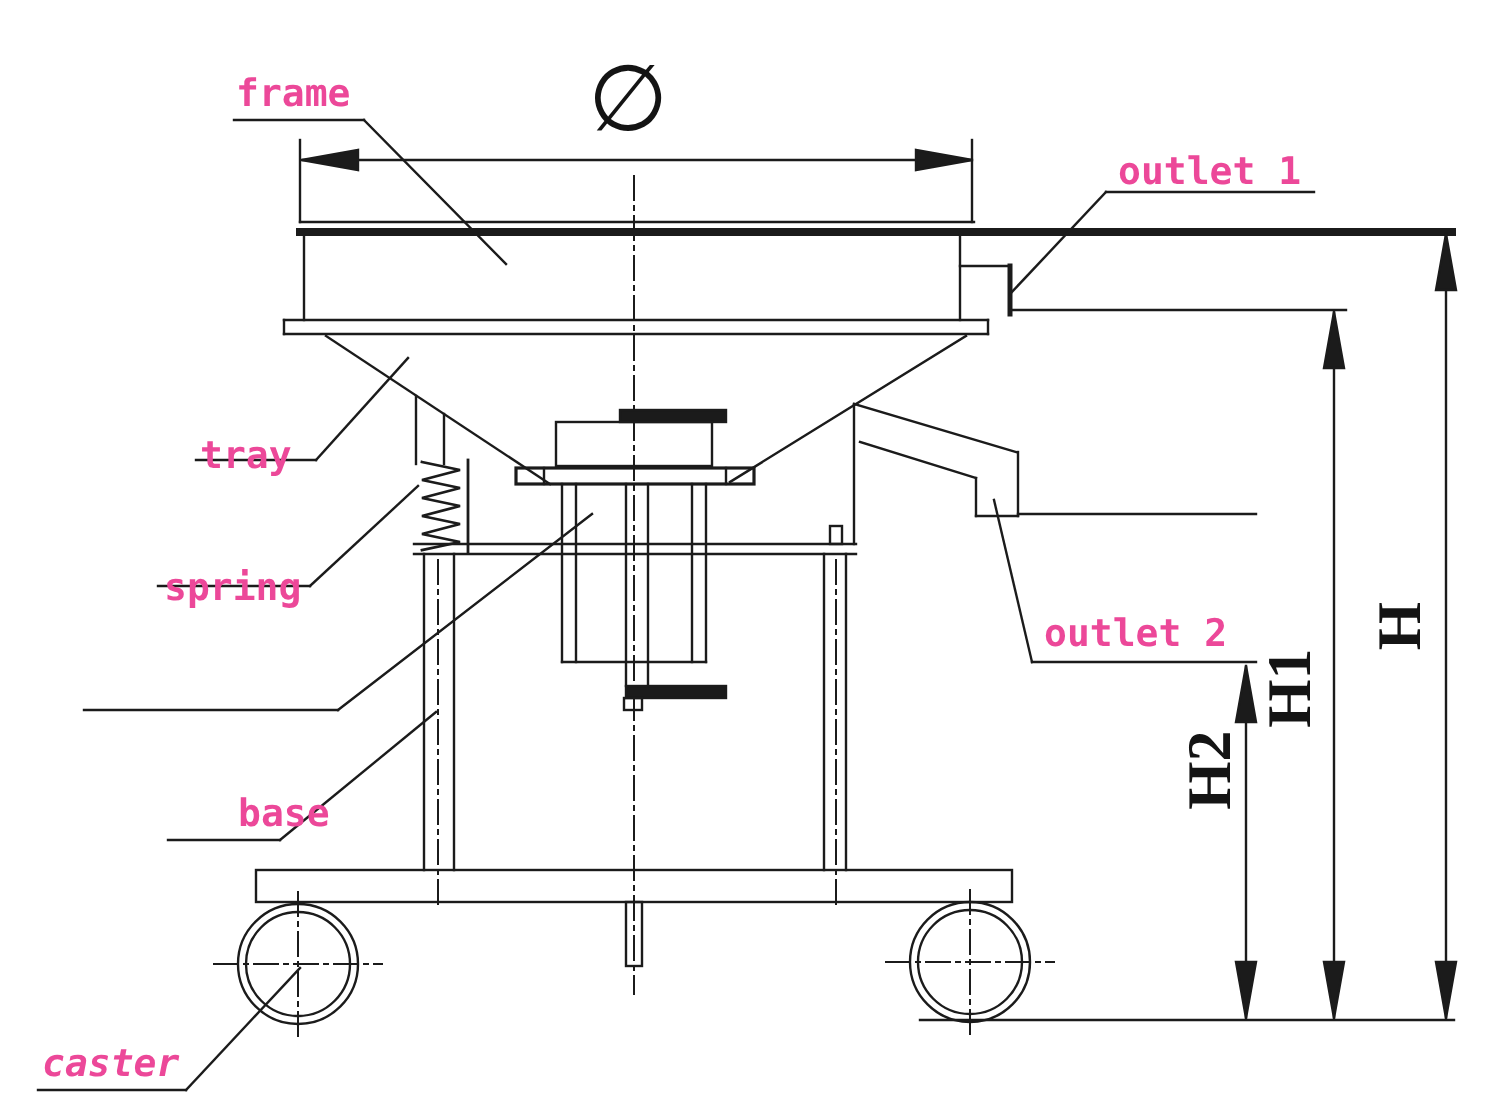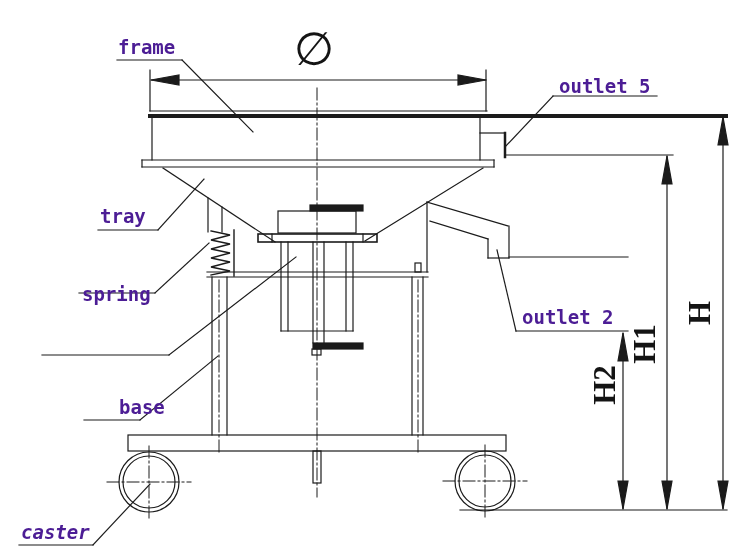--- a/index.html
+++ b/index.html
@@ -1,19 +1,19 @@
 <!DOCTYPE html>
 <html><head>
 <meta charset="utf-8">
 <style>
   html,body{margin:0;padding:0;background:#ffffff;}
   .canvas{position:relative;width:750px;height:557px;background:#ffffff;overflow:hidden;
           font-family:"DejaVu Sans Mono",monospace;}
   .canvas svg{position:absolute;left:0;top:0;}
-  .plabel{position:absolute;font:bold 19px "DejaVu Sans Mono",monospace;color:#4c1d95;
+  .plabel{position:absolute;font:bold 19px "DejaVu Sans Mono",monospace;color:#ec4899;
           white-space:nowrap;line-height:19px;}
   .dimrot{position:absolute;font:bold 31px "Liberation Serif",serif;color:#141414;
           white-space:nowrap;transform:rotate(-90deg);transform-origin:center;
           width:48px;height:32px;text-align:center;line-height:32px;}
   .phi{position:absolute;font:italic 46px "DejaVu Sans",sans-serif;color:#141414;line-height:46px;}
 </style>
 </head>
 <body>
 
 <div class="canvas">
@@ -149,25 +149,25 @@
           <line x1="93" y1="545" x2="150" y2="484"></line>
         <line x1="553" y1="96" x2="657" y2="96"></line>  
           <line x1="553" y1="96" x2="505" y2="147"></line>
         <line x1="516" y1="331" x2="628" y2="331"></line> 
           <line x1="516" y1="331" x2="497" y2="250"></line>
       </g>
     </g>
   </svg>
 
   <div class="plabel" style="left:118px;top:38px;">frame</div>
-  <div class="plabel" style="left:100px;top:207px;">tray</div>
+  <div class="plabel" style="left:100px;top:219px;">tray</div>
   <div class="plabel" style="left:82px;top:285px;">spring</div>
   <div class="plabel" style="left:87px;top:398px;margin-left:32px;">base</div>
   <div class="plabel" style="left:21px;top:523px;font-style:italic;">caster</div>
-  <div class="plabel" style="left:559px;top:77px;">outlet 5</div>
+  <div class="plabel" style="left:559px;top:77px;">outlet 1</div>
   <div class="plabel" style="left:522px;top:308px;">outlet 2</div>
 
   <div class="phi" style="left:294px;top:26px;">∅</div>
   <div class="dimrot" style="left:676px;top:297px;">H</div>
   <div class="dimrot" style="left:621px;top:328px;">H1</div>
   <div class="dimrot" style="left:581px;top:369px;">H2</div>
 
 </div>
 
 </body></html>

